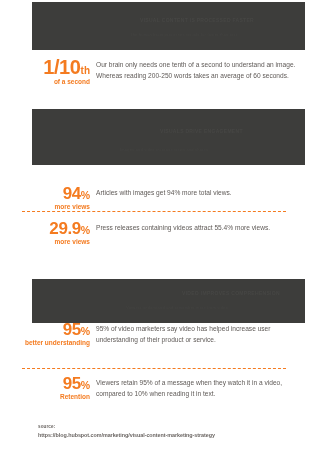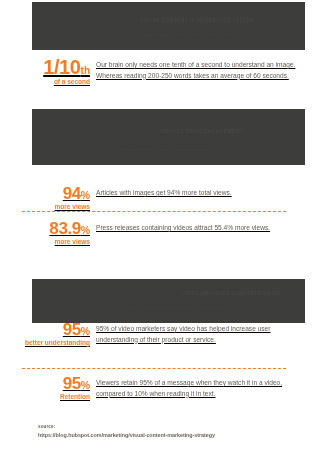--- a/index.html
+++ b/index.html
@@ -57,21 +57,20 @@
   #panel-2 { top: 109px; height: 56px; }
   #panel-3 { top: 279px; height: 44px; }
 
   
   .stat-row {
     position: absolute;
     left: 18px;
     width: 288px;
     display: flex;
     align-items: flex-start;
-    text-decoration: underline;
   }
   .stat-left {
     width: 78px;
     flex: 0 0 78px;
     text-align: right;
     padding-right: 6px;
     box-sizing: border-box;
   }
   .stat-number {
     color: #f47b20;
@@ -171,21 +170,21 @@
       <div class="stat-number"><span>94</span><span class="pct">%</span></div>
       <div class="stat-label">more views</div>
     </div>
     <div class="stat-body">Articles with images get 94% more total views.</div>
   </div>
 
   <div class="divider" style="top:211px;"></div>
 
   <div class="stat-row size-lg" style="top:221px;">
     <div class="stat-left">
-      <div class="stat-number"><span>83.9</span><span class="pct">%</span></div>
+      <div class="stat-number"><span>29.9</span><span class="pct">%</span></div>
       <div class="stat-label">more views</div>
     </div>
     <div class="stat-body">Press releases containing videos attract 55.4% more views.</div>
   </div>
 
   <div class="panel" id="panel-3">
     <div class="panel-inner">
       <div class="panel-title" style="top:10px; left:150px;">VIDEO IMPROVES COMPREHENSION</div>
       <div class="panel-sub" style="top:26px; left:94px;">Viewers understand and remember more from video</div>
     </div>

